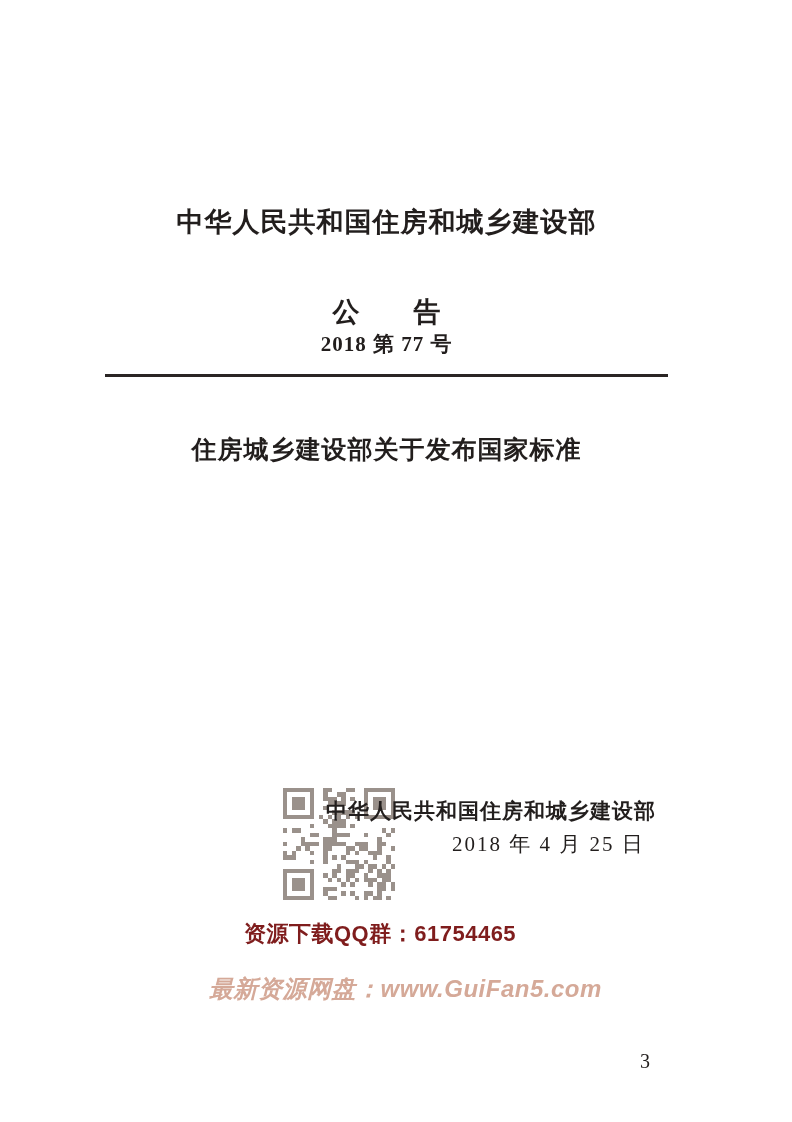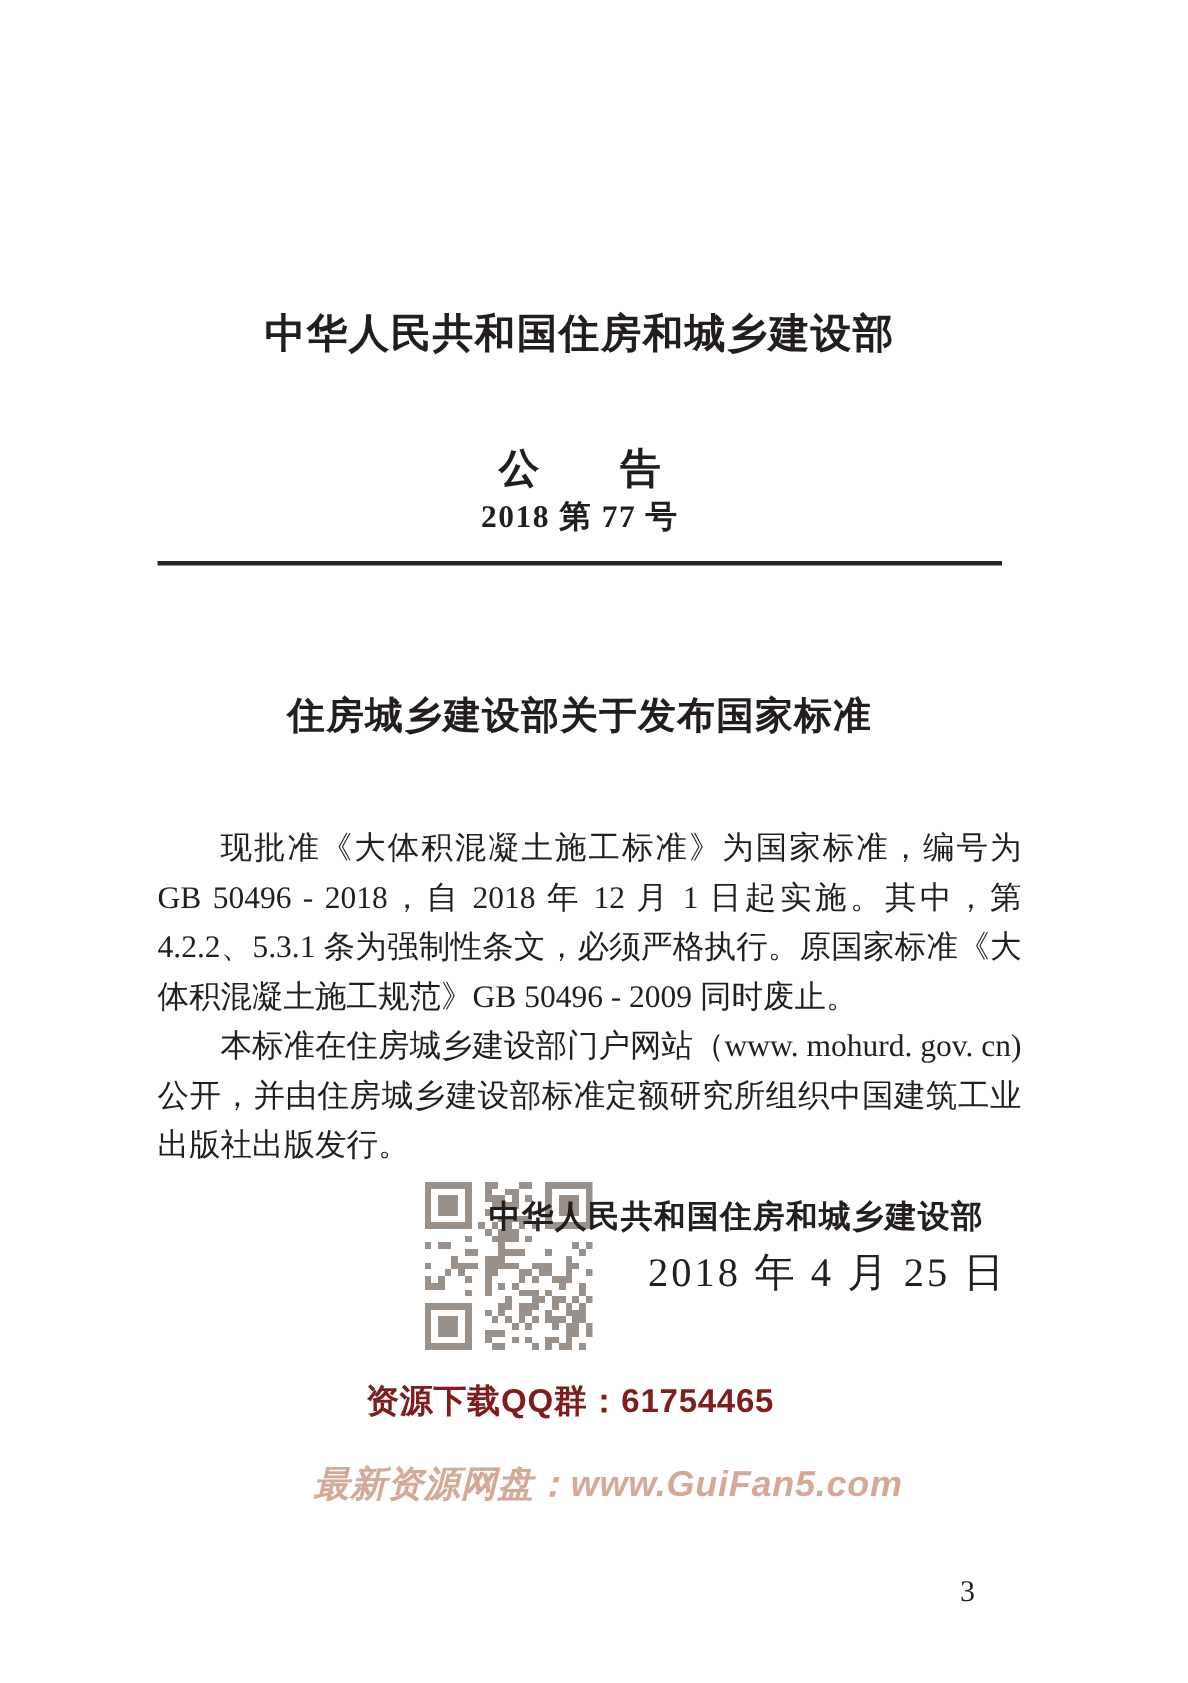--- a/index.html
+++ b/index.html
@@ -46,21 +46,21 @@
   .divider {
     position: absolute;
     left: 105px;
     top: 374px;
     width: 563px;
     height: 3px;
     background: #2a2524;
     border: none;
   }
   .subtitle {
-    top: 460px;
+    top: 432px;
     font-size: 25px;
     font-weight: bold;
     line-height: 35px;
     letter-spacing: 1px;
   }
   .body-text {
     position: absolute;
     left: 105px;
     top: 549px;
     width: 576px;
@@ -78,23 +78,23 @@
     top: 797px;
     font-family: "Liberation Sans", "DejaVu Sans", sans-serif;
     font-size: 21px;
     font-weight: bold;
     letter-spacing: 1px;
     z-index: 2;
     white-space: nowrap;
   }
   .signature-date {
     position: absolute;
-    left: 432px;
+    left: 452px;
     top: 830px;
-    font-size: 27px;
+    font-size: 21px;
     letter-spacing: 2px;
     z-index: 2;
     white-space: nowrap;
   }
   .qr-wrap {
     position: absolute;
     left: 283px;
     top: 788px;
     width: 112px;
     height: 112px;
@@ -137,24 +137,20 @@
   <div class="center-block announcement-title">公　　告</div>
 
   <div class="center-block doc-number">2018 第 77 号</div>
 
   <div class="divider" style="background: rgb(42, 37, 36);"></div>
 
   <div class="center-block subtitle">
     <div>住房城乡建设部关于发布国家标准</div>
   </div>
 
-  <div class="body-text">
-    <p>现批准《大体积混凝土施工标准》为国家标准，编号为 GB 50496 - 2018，自 2018 年 12 月 1 日起实施。其中，第 4.2.2、5.3.1 条为强制性条文，必须严格执行。原国家标准《大体积混凝土施工规范》GB 50496 - 2009 同时废止。</p>
-    <p>本标准在住房城乡建设部门户网站（www. mohurd. gov. cn)公开，并由住房城乡建设部标准定额研究所组织中国建筑工业出版社出版发行。</p>
-  </div>
 
   <div class="qr-wrap">
     <svg id="qr-svg" width="112" height="112" viewBox="0 0 25 25" style="shape-rendering: crispEdges;">
         <rect x="0" y="0" width="1" height="1" fill="#9a918b"></rect>
         <rect x="1" y="0" width="1" height="1" fill="#9a918b"></rect>
         <rect x="2" y="0" width="1" height="1" fill="#9a918b"></rect>
         <rect x="3" y="0" width="1" height="1" fill="#9a918b"></rect>
         <rect x="4" y="0" width="1" height="1" fill="#9a918b"></rect>
         <rect x="5" y="0" width="1" height="1" fill="#9a918b"></rect>
         <rect x="6" y="0" width="1" height="1" fill="#9a918b"></rect>

